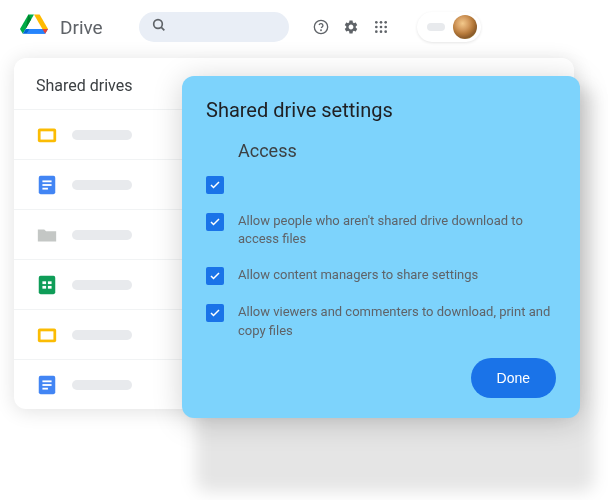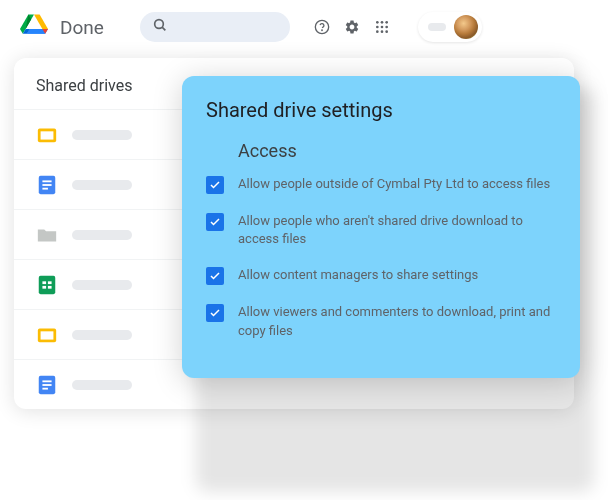--- a/index.html
+++ b/index.html
@@ -180,21 +180,21 @@
     <svg width="28" height="28" viewBox="0 0 87 78">
       <path d="M 43.5 0 L 61 0 L 87 45 L 69.5 45 Z" fill="#ffba00"></path>
       <path d="M 26 0 L 43.5 0 L 17.5 45 L 8.75 60 L 0 45 Z" fill="#00ac47"></path>
       <path d="M 26 0 L 34.75 15 L 17.5 45 Z" fill="#00832d"></path>
       <path d="M 87 45 L 78.25 60 L 21.75 60 L 30.5 45 Z" fill="#2684fc"></path>
       <path d="M 78.25 60 L 69.5 45 L 30.5 45 L 21.75 60 Z" fill="#2684fc"></path>
       <path d="M 8.75 60 L 17.5 45 L 30.5 45 L 21.75 60 Z" fill="#0066da"></path>
       <path d="M 69.5 45 L 87 45 L 78.25 60 Z" fill="#ea4335"></path>
     </svg>
   </span>
-  <span class="app-name">Done</span>
+  <span class="app-name">Drive</span>
   <div class="search-bar">
     <span class="search-icon">
       <svg width="16" height="16" viewBox="0 0 24 24" fill="none" stroke="#5f6368" stroke-width="2.5">
         <circle cx="10.5" cy="10.5" r="6.5"></circle>
         <line x1="20" y1="20" x2="15.2" y2="15.2"></line>
       </svg>
     </span>
   </div>
   <div class="header-right">
     <span class="header-icon">
@@ -305,21 +305,20 @@
   <div class="dialog-title">Shared drive settings</div>
 
   <div class="section-label">Access</div>
 
   <div class="checkbox-row">
     <div class="checkbox">
       <svg width="12" height="12" viewBox="0 0 24 24">
           <path d="M 4 12 L 9 17 L 20 6" stroke="#fff" stroke-width="3" fill="none"></path>
         </svg>
     </div>
-    <div class="checkbox-label">Allow people outside of Cymbal Pty Ltd to access files</div>
   </div>
 
   <div class="checkbox-row">
     <div class="checkbox">
       <svg width="12" height="12" viewBox="0 0 24 24">
           <path d="M 4 12 L 9 17 L 20 6" stroke="#fff" stroke-width="3" fill="none"></path>
         </svg>
     </div>
     <div class="checkbox-label">Allow people who aren't shared drive download to access files</div>
   </div>
@@ -336,13 +335,16 @@
 
   <div class="checkbox-row">
     <div class="checkbox">
       <svg width="12" height="12" viewBox="0 0 24 24">
           <path d="M 4 12 L 9 17 L 20 6" stroke="#fff" stroke-width="3" fill="none"></path>
         </svg>
     </div>
     <div class="checkbox-label">Allow viewers and commenters to download, print and copy files</div>
   </div>
 
+  <div class="dialog-footer">
+    <button class="done-btn">Done</button>
+  </div>
 </div>
 
 </body></html>

